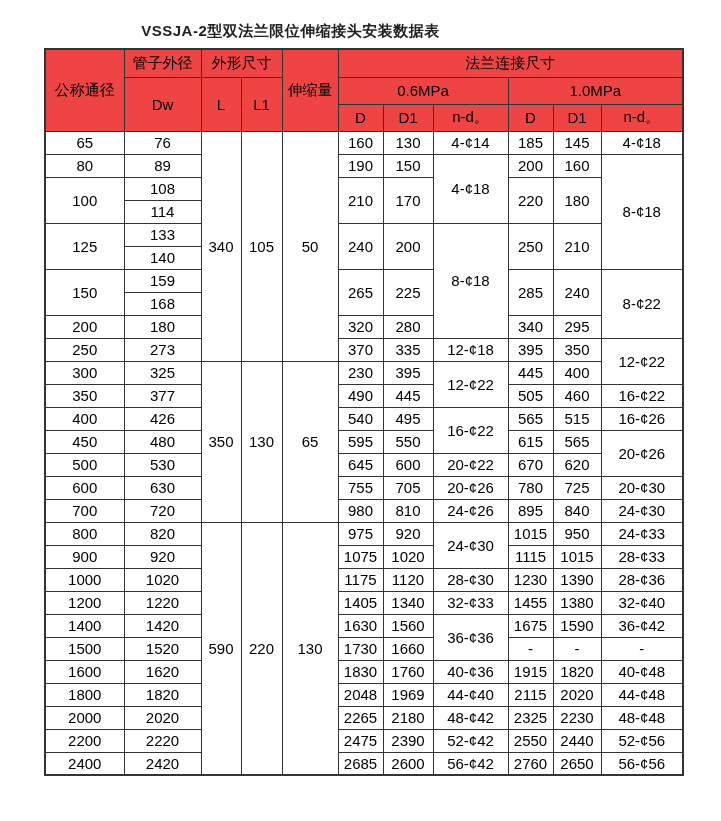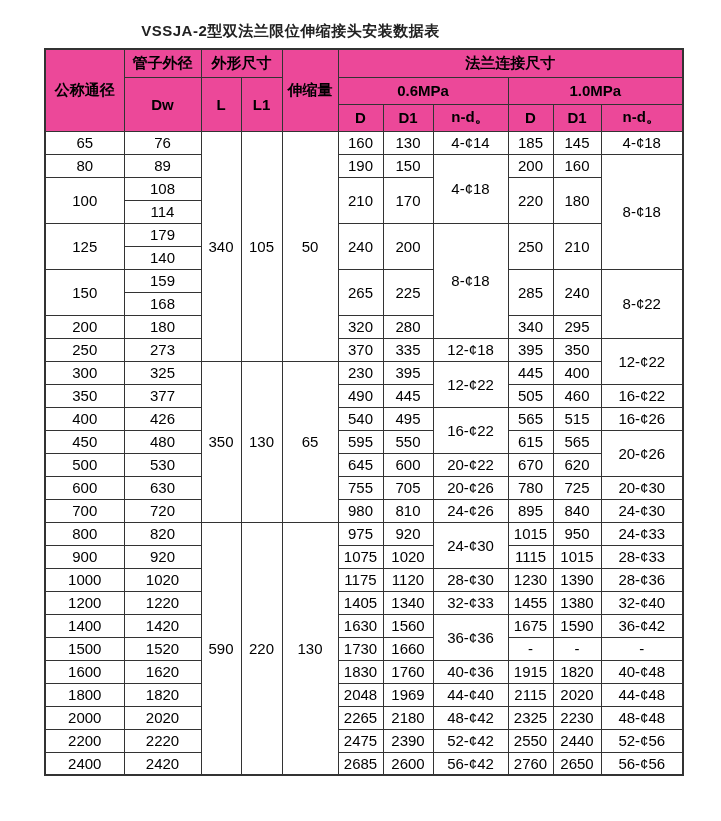--- a/index.html
+++ b/index.html
@@ -34,22 +34,21 @@
     border: 1px solid #333333;
     text-align: center;
     vertical-align: middle;
     padding: 0;
     font-size: 15px;
     font-weight: normal;
     overflow: hidden;
     white-space: nowrap;
   }
   table.spec thead th {
-    background: #ec4899;
-    font-weight: bold;
+    background: #ef4444;
   }
   tr.hrow1 { height: 28px; }
   tr.hrow2 { height: 27px; }
   tr.hrow3 { height: 27px; }
   table.spec tbody tr { height: 23px; }
   table.spec tbody td { background: #ffffff; }
 </style>
 </head>
 <body>
 
@@ -125,21 +124,21 @@
           <td rowspan="2">210</td>
           <td rowspan="2">170</td>
           <td rowspan="2">220</td>
           <td rowspan="2">180</td>
         </tr>
         <tr>
           <td>114</td>
         </tr>
         <tr>
           <td rowspan="2">125</td>
-          <td>179</td>
+          <td>133</td>
           <td rowspan="2">240</td>
           <td rowspan="2">200</td>
           <td rowspan="5">8-¢18</td>
           <td rowspan="2">250</td>
           <td rowspan="2">210</td>
         </tr>
         <tr>
           <td>140</td>
         </tr>
         <tr>

